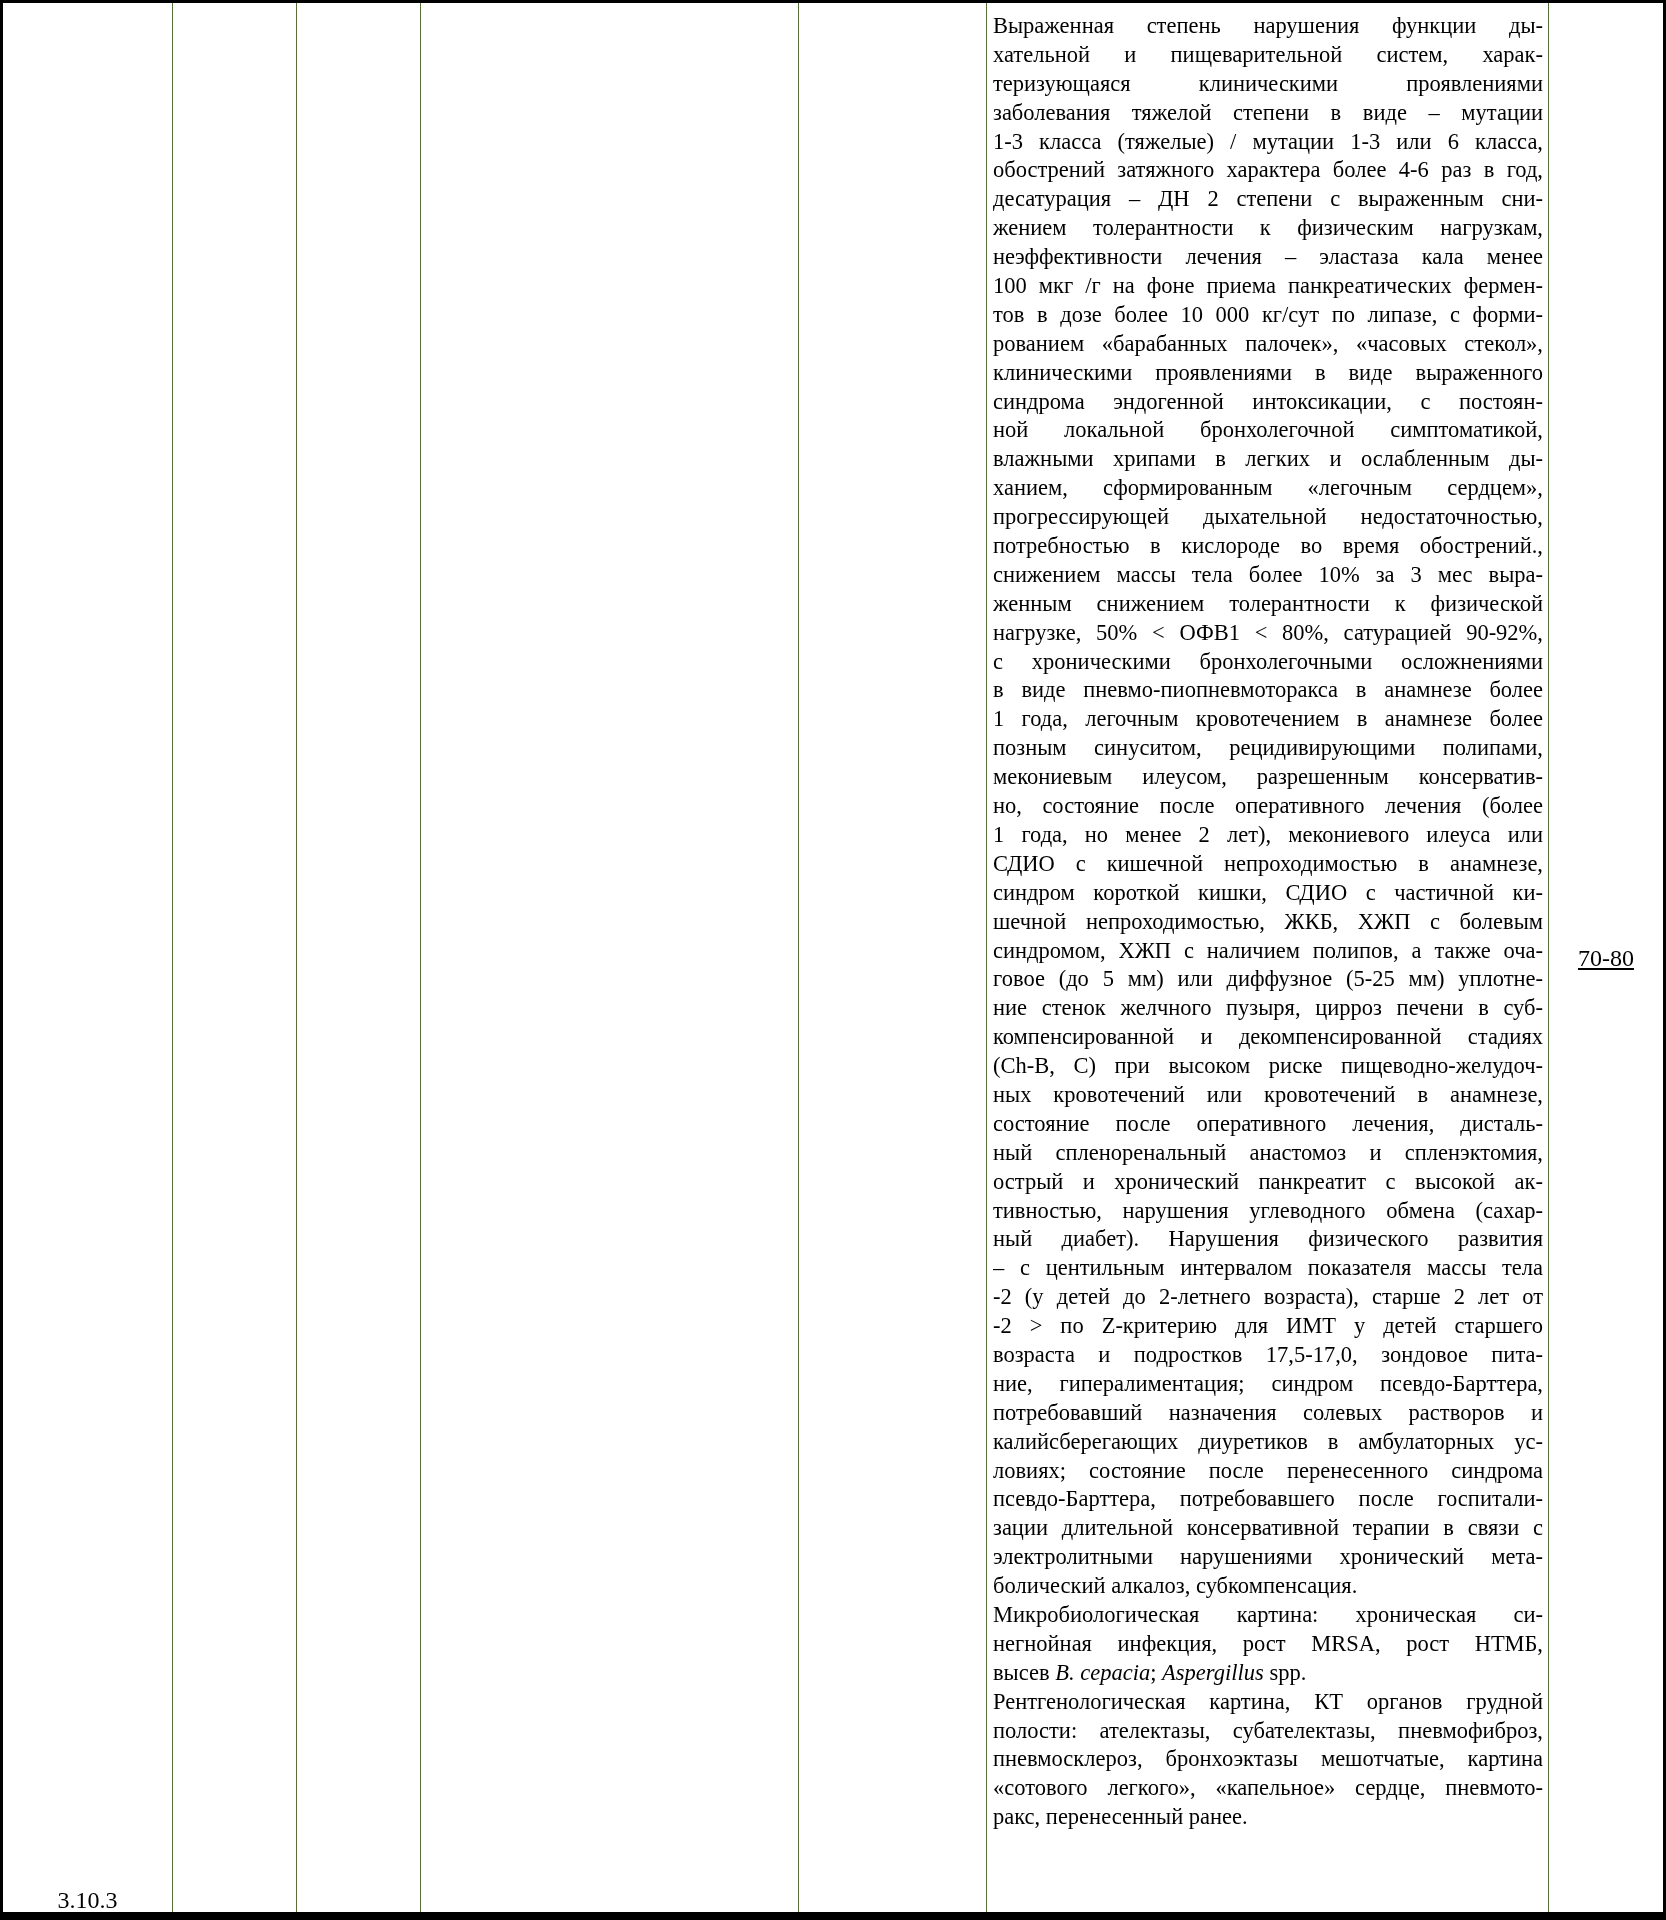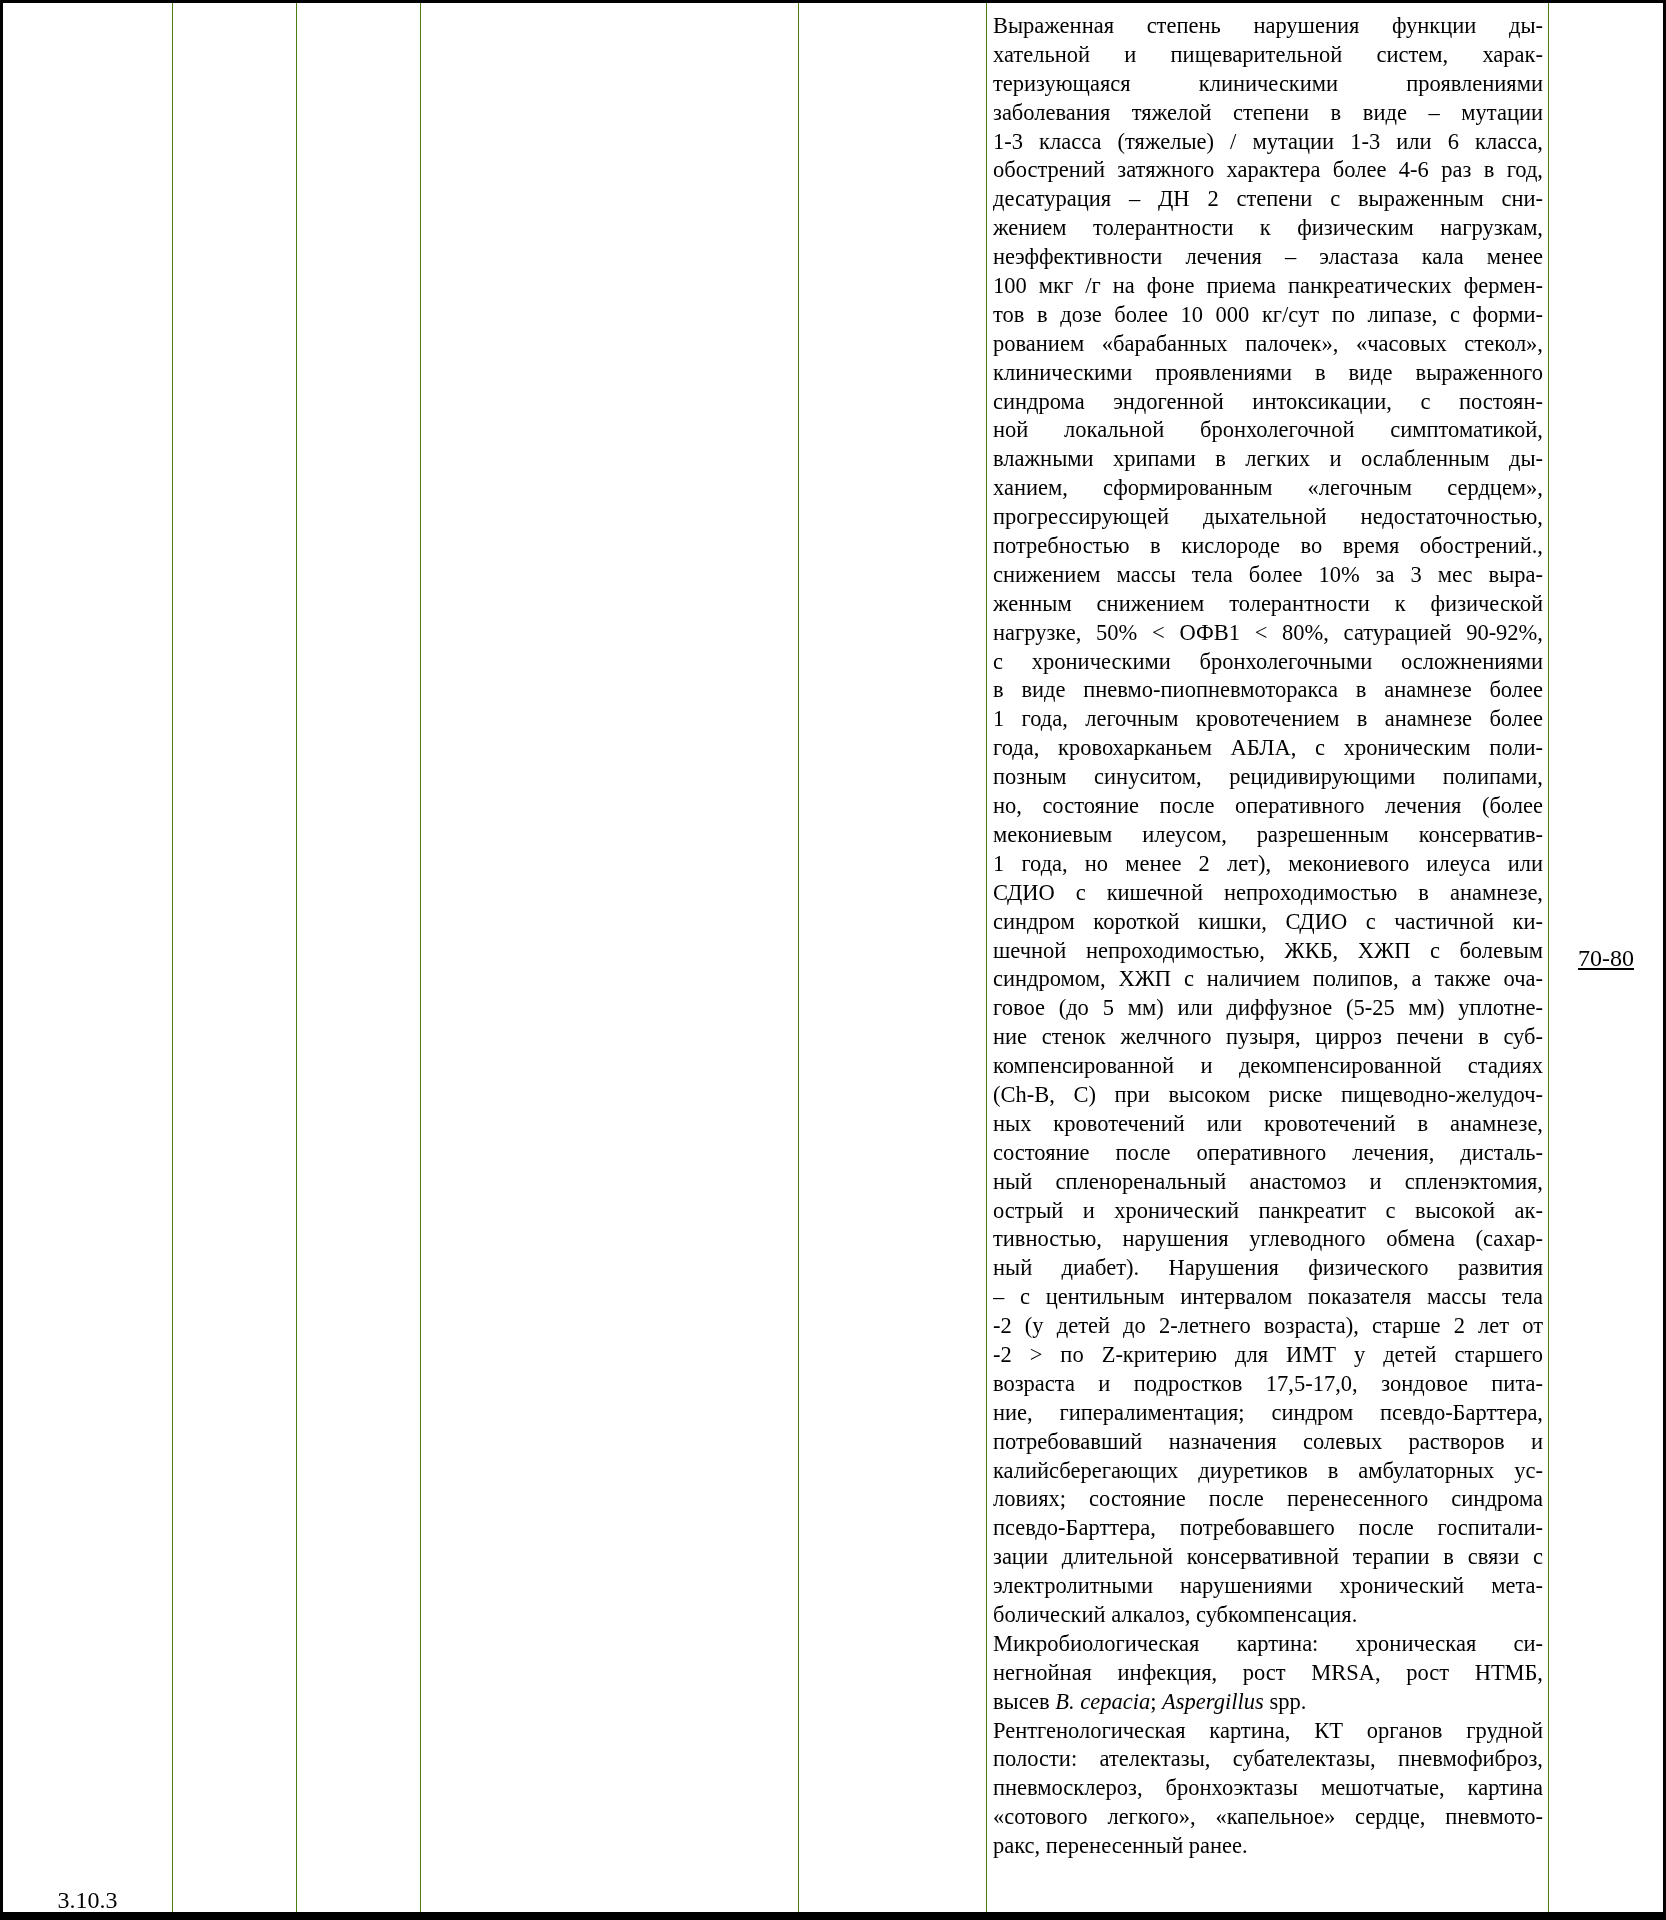--- a/index.html
+++ b/index.html
@@ -60,24 +60,23 @@
           <div class="tl">влажными хрипами в легких и ослабленным ды-</div>
           <div class="tl">ханием, сформированным «легочным сердцем»,</div>
           <div class="tl">прогрессирующей дыхательной недостаточностью,</div>
           <div class="tl">потребностью в кислороде во время обострений.,</div>
           <div class="tl">снижением массы тела более 10% за 3 мес выра-</div>
           <div class="tl">женным снижением толерантности к физической</div>
           <div class="tl">нагрузке, 50% &lt; ОФВ1 &lt; 80%, сатурацией 90-92%,</div>
           <div class="tl">с хроническими бронхолегочными осложнениями</div>
           <div class="tl">в виде пневмо-пиопневмоторакса в анамнезе более</div>
           <div class="tl">1 года, легочным кровотечением в анамнезе более</div>
-          <div class="tl">года, кровохарканьем АБЛА, с хроническим поли-</div>
           <div class="tl">позным синуситом, рецидивирующими полипами,</div>
+          <div class="tl">мекониевым илеусом, разрешенным консерватив-</div>
           <div class="tl">но, состояние после оперативного лечения (более</div>
-          <div class="tl">мекониевым илеусом, разрешенным консерватив-</div>
           <div class="tl">1 года, но менее 2 лет), мекониевого илеуса или</div>
           <div class="tl">СДИО с кишечной непроходимостью в анамнезе,</div>
           <div class="tl">синдром короткой кишки, СДИО с частичной ки-</div>
           <div class="tl">шечной непроходимостью, ЖКБ, ХЖП с болевым</div>
           <div class="tl">синдромом, ХЖП с наличием полипов, а также оча-</div>
           <div class="tl">говое (до 5 мм) или диффузное (5-25 мм) уплотне-</div>
           <div class="tl">ние стенок желчного пузыря, цирроз печени в суб-</div>
           <div class="tl">компенсированной и декомпенсированной стадиях</div>
           <div class="tl">(Ch-B, C) при высоком риске пищеводно-желудоч-</div>
           <div class="tl">ных кровотечений или кровотечений в анамнезе,</div>

